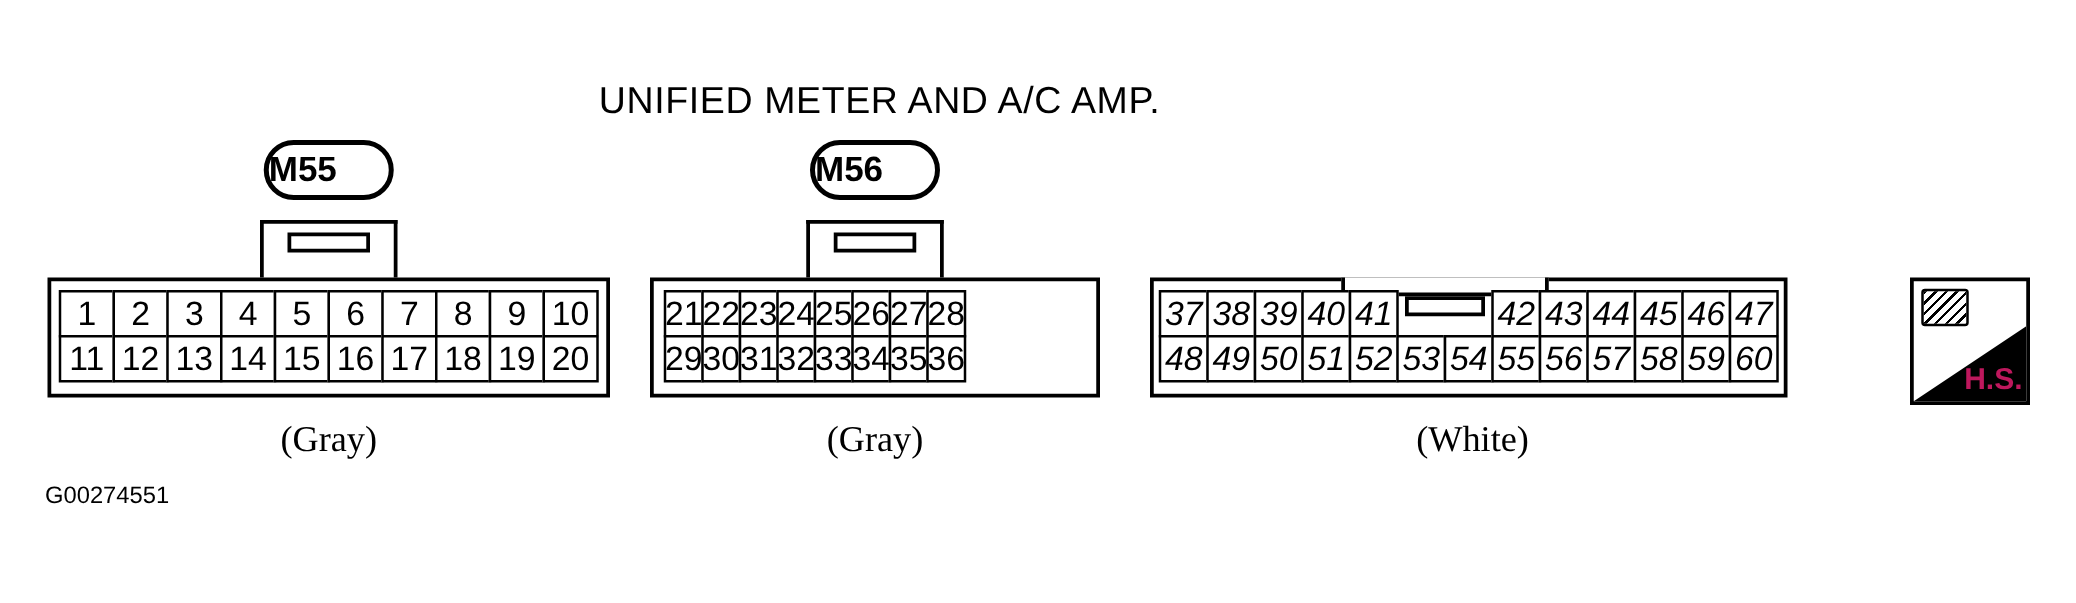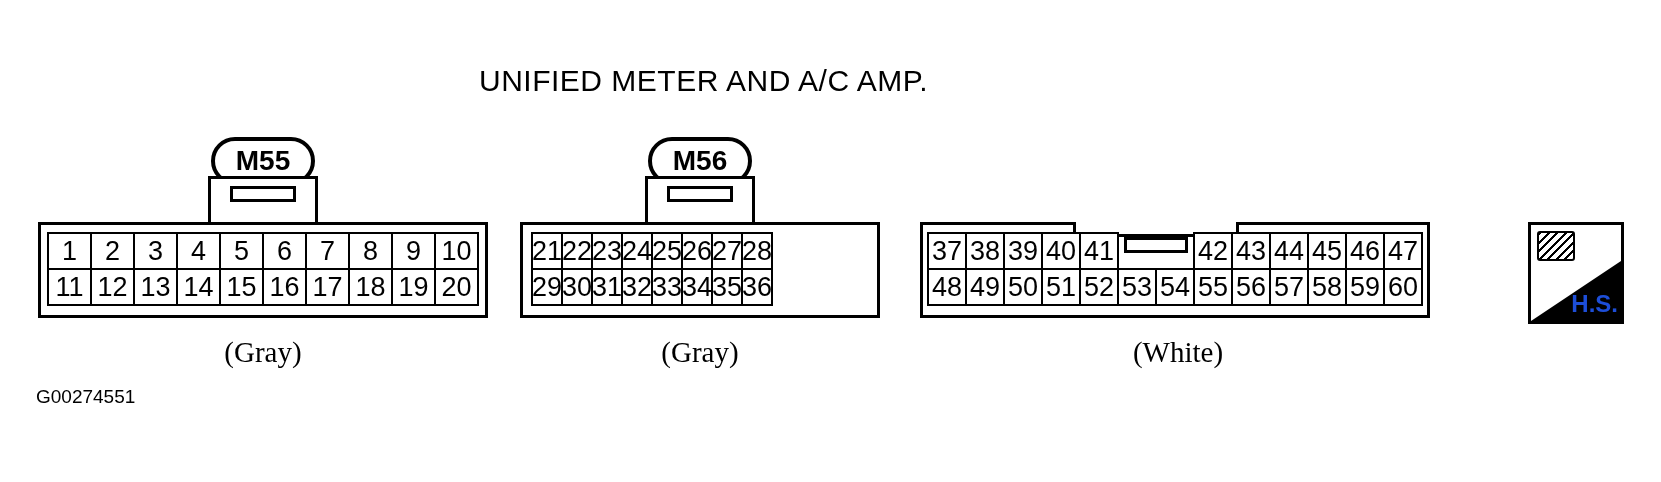--- a/index.html
+++ b/index.html
@@ -4,22 +4,22 @@
 <style>
   html, body { margin:0; padding:0; background:#fff; }
   .canvas {
     position:relative; width:1661px; height:482px; background:#fff;
     font-family:"Liberation Sans", sans-serif; color:#000; overflow:hidden;
   }
   .title { position:absolute; top:64px; left:479px; font-size:30px; letter-spacing:0.5px; white-space:nowrap; }
 
   .oval {
     position:absolute; width:96px; height:40px; border:4px solid #000; border-radius:26px;
-    display:flex; align-items:center; justify-content:center;
-    font-weight:bold; font-size:28px; background:#fff;margin-top:25px;
+    display:flex; align-items:center; 
+    font-weight:bold; font-size:28px; background:#fff;
   }
 
   .tab { position:absolute; box-sizing:border-box; background:#fff; border:3px solid #000; border-bottom:none; }
   .tab-key { position:absolute; border:3px solid #000; background:#fff; }
 
   .connector-box { position:absolute; box-sizing:border-box; border:3px solid #000; background:#fff; }
   .pin-grid { position:absolute; }
   .pin-row { display:flex; }
   .pin-row + .pin-row { margin-top:-2px; }
   .pin-cell {
@@ -40,21 +40,21 @@
 
   .color-label { position:absolute; transform:translateX(-50%); font-size:29px; white-space:nowrap;font-family:Liberation Serif, serif; }
   .figure-code { position:absolute; left:36px; top:386px; font-size:19px; }
 
   .hs-box { position:absolute; left:1528px; top:222px; width:96px; height:102px; box-sizing:border-box; border:3px solid #000; background:#fff; overflow:hidden; }
   .hs-icon {
     position:absolute; left:6px; top:6px; width:34px; height:26px; border:2px solid #000; border-radius:3px;
     background: repeating-linear-gradient(135deg, #000 0 2px, #fff 2px 6px);
   }
   .hs-tri { position:absolute; right:0; bottom:0; width:0; height:0; border-bottom:60px solid #000; border-left:90px solid transparent; }
-  .hs-label { position:absolute; right:3px; bottom:3px; color:#1d4ed8; font-weight:bold; font-size:24px; }
+  .hs-label { position:absolute; right:3px; bottom:3px; color:#be185d; font-weight:bold; font-size:24px; }
 </style>
 </head>
 <body>
 
 <div class="canvas">
 
   <div class="title">UNIFIED METER AND A/C AMP.</div>
 
   <div class="oval" style="left:211px; top:112px;">
     <span>M55</span>
@@ -119,21 +119,21 @@
           <span class="pin-cell">34</span>
           <span class="pin-cell">35</span>
           <span class="pin-cell">36</span>
         </div>
     </div>
   </div>
   <div class="color-label" style="left:700px; top:336px;">(Gray)</div>
 
   <div class="connector-box m57" style="left:920px; top:222px; width:510px; height:96px;">
     <div class="notch"></div>
-    <div class="pin-grid" style="left:4px; top:7px;">
+    <div class="pin-grid" style="left:4px; top:7px;font-style:italic;">
       <div class="pin-row">
         <div class="cluster">
             <span class="pin-cell">37</span>
             <span class="pin-cell">38</span>
             <span class="pin-cell">39</span>
             <span class="pin-cell">40</span>
             <span class="pin-cell">41</span>
           </div>
         <div class="gap57">
           <div class="gap-key"></div>

